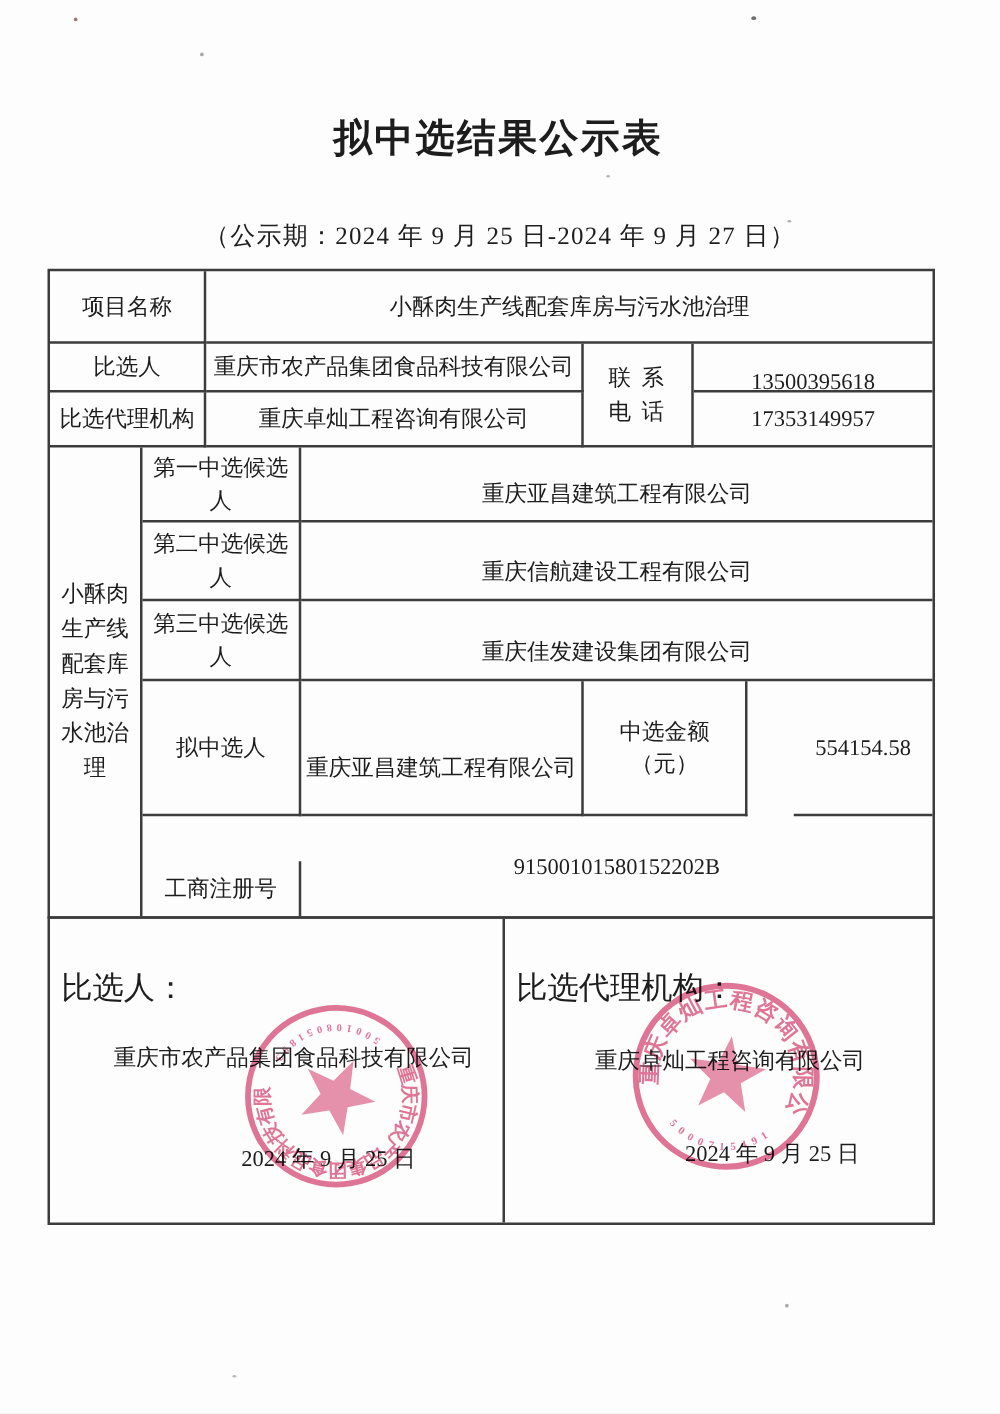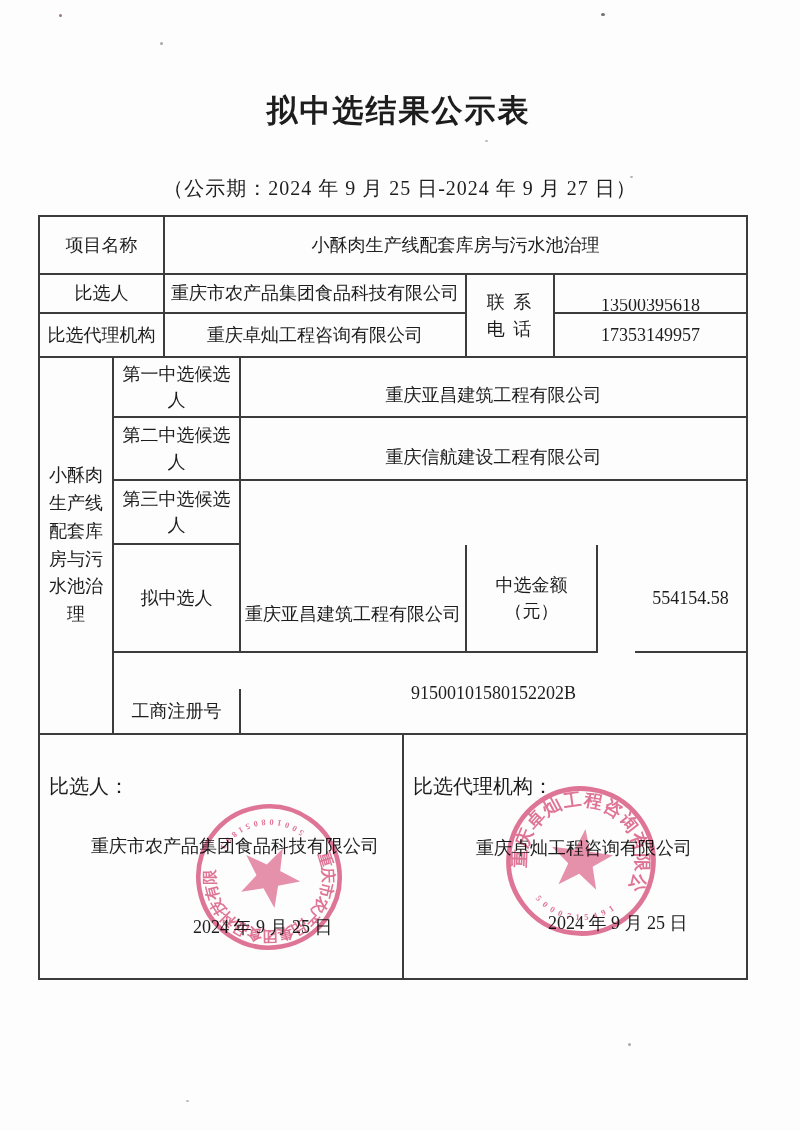--- a/index.html
+++ b/index.html
@@ -55,21 +55,21 @@
   .c-reg-label  { grid-area:8/2/9/4;margin-top:36px; }
   .c-reg-value  { grid-area:8/4/9/8; }
   
   .sig-table {
     position:absolute; left:38px; top:733px; width:710px; height:247px;
     box-sizing:border-box; border:2px solid #3c3c3c; display:flex;
   }
   .sig-cell { position:relative; box-sizing:border-box; height:100%; }
   .sig-cell.left  { width:364px; border-right:2px solid #3c3c3c; }
   .sig-cell.right { flex:1; }
-  .sig-heading { position:absolute; left:9px; top:38px; font-size:20px;text-align:right; }
+  .sig-heading { position:absolute; left:9px; top:38px; font-size:25px;text-align:right; }
   .sig-company { position:absolute; font-size:18px; white-space:nowrap; }
   .sig-cell.left  .sig-company { left:51px; top:99px; }
   .sig-cell.right .sig-company { left:72px; top:101px; }
   .sig-date { position:absolute; font-size:18px; white-space:nowrap; }
   .sig-cell.left  .sig-date { left:153px; top:180px; }
   .sig-cell.right .sig-date { left:144px; top:176px; }
   
   .seal { position:absolute; mix-blend-mode:multiply; opacity:.87; }
   .seal-left  { left:150px; top:63px; width:158px; height:158px; transform:rotate(170deg); }
   .seal-right { left:96px;  top:45px; width:162px; height:162px; transform:rotate(8deg); }
@@ -117,20 +117,21 @@
       <span>理</span>
     </div>
 
     <div class="cell c-cand1-label">第一中选候选人</div>
     <div class="cell c-cand1-value no-r">重庆亚昌建筑工程有限公司</div>
 
     <div class="cell c-cand2-label">第二中选候选人</div>
     <div class="cell c-cand2-value no-r">重庆信航建设工程有限公司</div>
 
     <div class="cell c-cand3-label">第三中选候选人</div>
+    <div class="cell c-cand3-value no-r">重庆佳发建设集团有限公司</div>
 
     <div class="cell c-win-label">拟中选人</div>
     <div class="cell c-win-value">重庆亚昌建筑工程有限公司</div>
     <div class="cell c-amt-label">
       <span>中选金额</span>
       <span>（元）</span>
     </div>
     <div class="cell c-amt-value no-r">554154.58</div>
 
     <div class="cell c-reg-label no-b">工商注册号</div>

